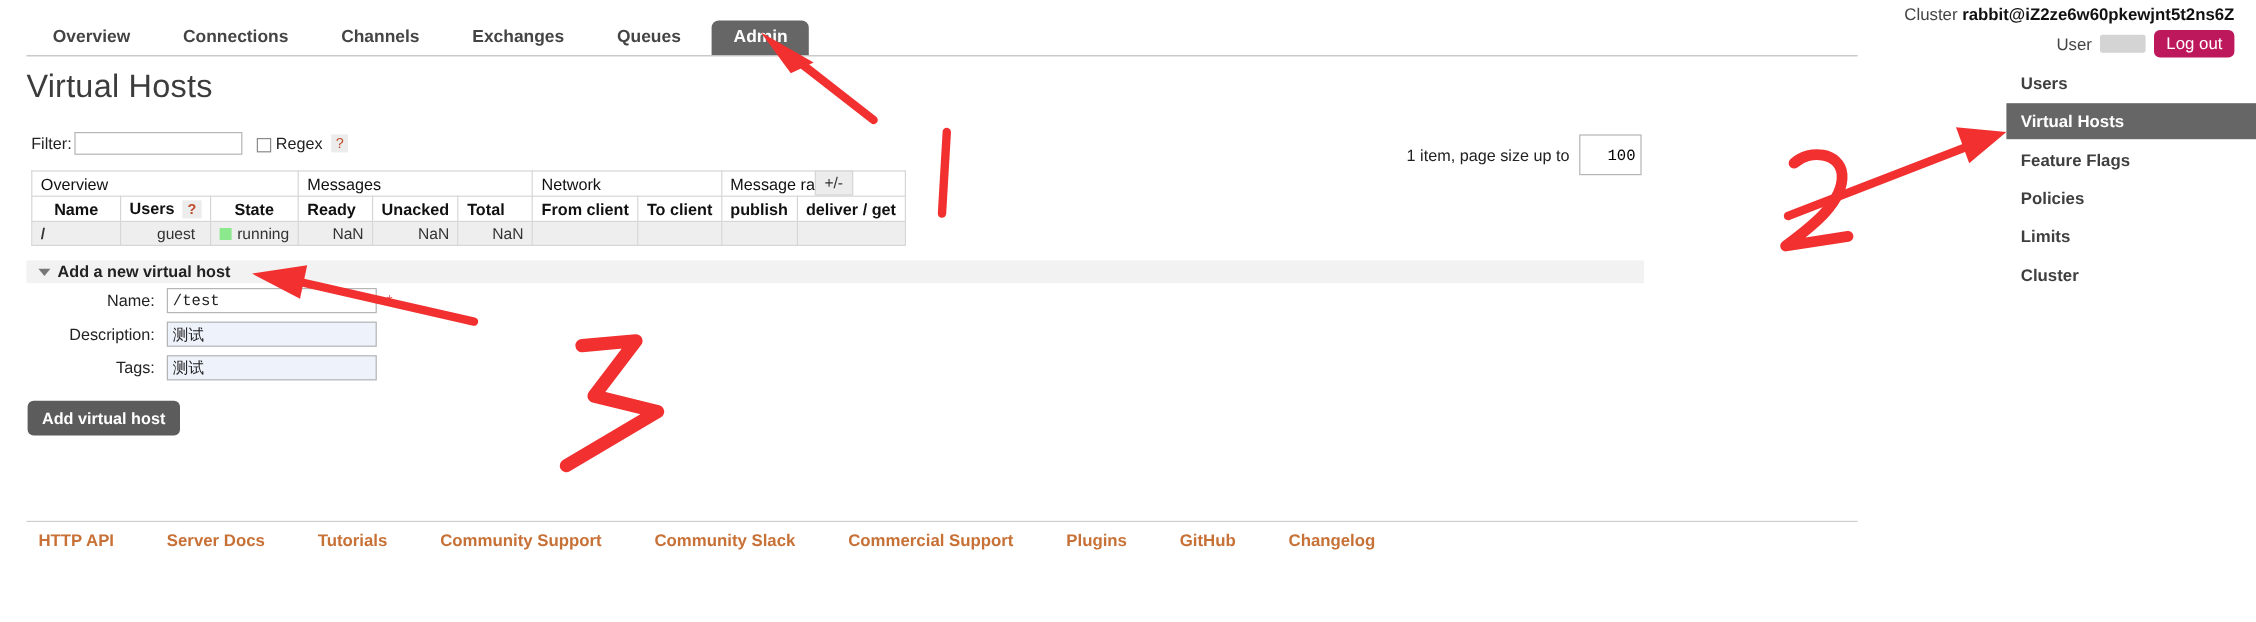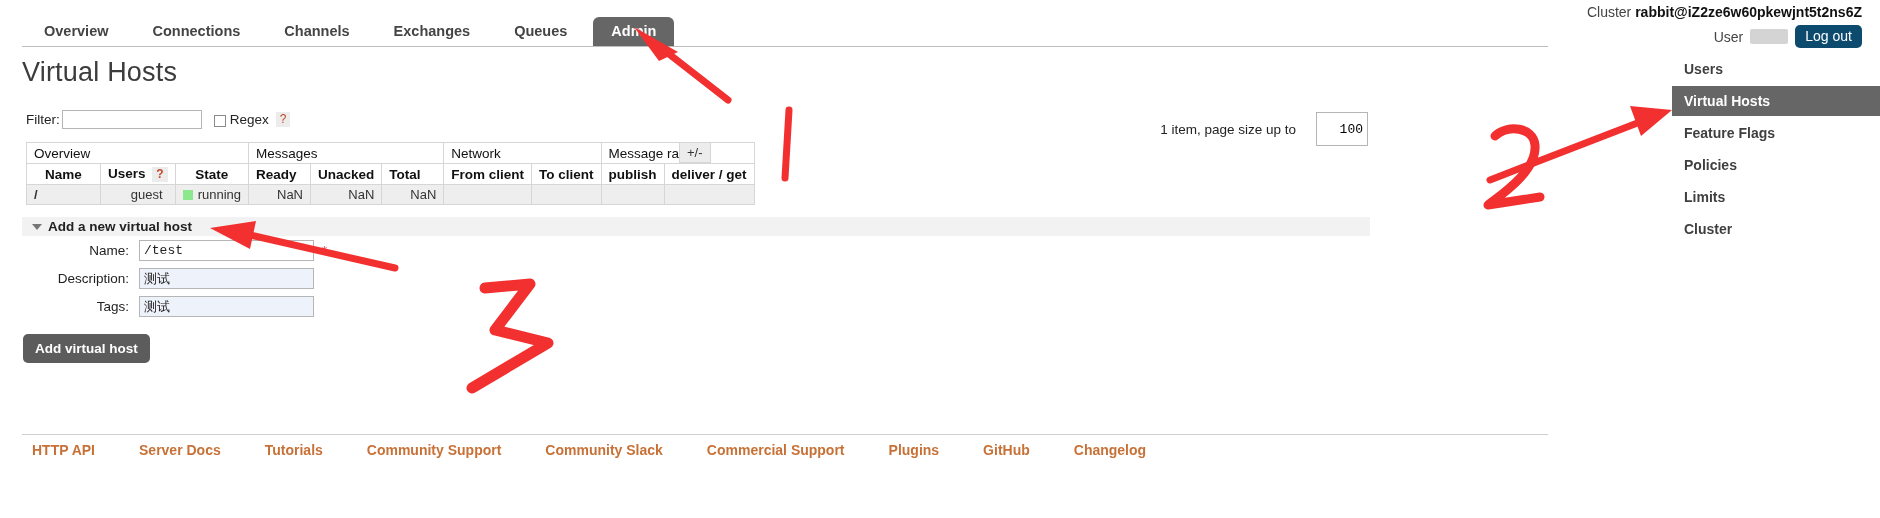--- a/index.html
+++ b/index.html
@@ -22,21 +22,21 @@
   .cluster-name { font-weight: bold; color: #111; }
   .user-line {
     margin-top: 5px; display: flex; align-items: center;
     justify-content: flex-end; gap: 7px; white-space: nowrap;
   }
   .user-redacted {
     display: inline-block; width: 38px; height: 15px;
     background: #d4d4d4; border-radius: 2px;
   }
   .logout-btn {
-    background: #0c4a6e; color: #fff; border: none;
+    background: #be185d; color: #fff; border: none;
     border-radius: 5px; font-size: 14px;
     padding: 3px 10px 4px; cursor: pointer;
     font-family: "Liberation Sans", sans-serif;
   }
 
   
   .navbar {
     position: absolute; left: 0; top: 16px; width: 1548px; height: 30px;
   }
   .navbar ul {
@@ -97,21 +97,21 @@
   .regex-label { font-size: 13.5px; }
   .help-q {
     background: #ececec; color: #c04a2a; font-size: 12px;
     padding: 0 4px; line-height: 15px; display: inline-block;
     margin-left: 3px; cursor: pointer;
   }
 
   
   .paging {
     position: absolute; right: 512px; top: 112px;
-    display: flex; align-items: center; gap: 20px;
+    display: flex; align-items: center; gap: 8px;
     font-size: 13.5px; color: #222; white-space: nowrap;
   }
   .paging-input {
     width: 52px; height: 34px; border: 1px solid #b5b5b5;
     text-align: right; font-size: 13px;
     font-family: "Liberation Mono", monospace; padding: 0 4px;
   }
 
   
   .vhost-table {

